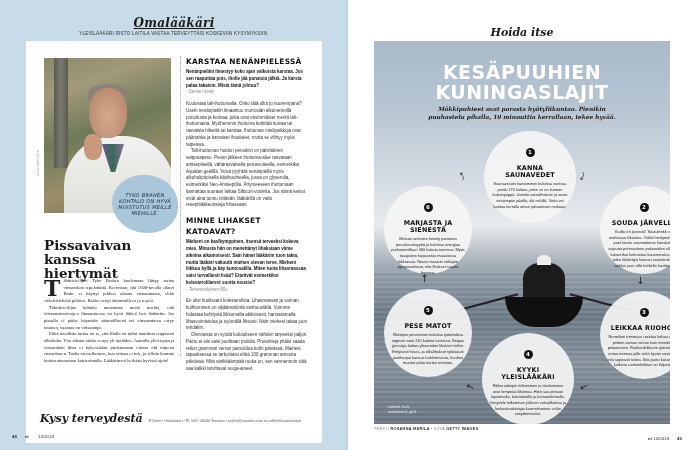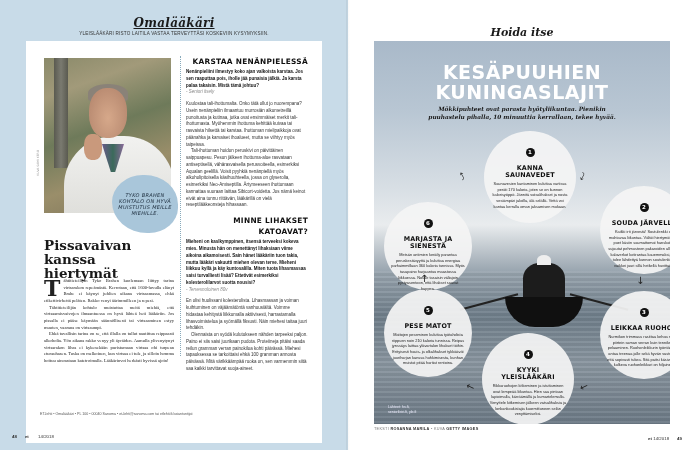--- a/index.html
+++ b/index.html
@@ -27,21 +27,21 @@
 
   .headline { position: absolute; left: 44px; top: 238px; width: 130px; font-family: "DejaVu Serif", serif; font-weight: bold; font-size: 13.5px; line-height: 1.05; }
   .body-serif { position: absolute; left: 44px; top: 278px; width: 130px; font-family: "Liberation Serif", serif; font-size: 4.6px; line-height: 1.45; text-align: justify; color: #222; }
   .body-serif p { text-indent: 5px; }
   .body-serif p.first { text-indent: 0; }
   .dropcap { float: left; font-family: "DejaVu Serif", serif; font-weight: bold; font-size: 22px; line-height: 18px; margin: 1px 3px 0 0; }
 
   .divider-dots { position: absolute; left: 180px; top: 56px; width: 1px; height: 300px; border-left: 1px dotted #8ab; }
 
   .col-right { position: absolute; left: 186px; top: 56px; width: 122px; font-family: "Liberation Sans", sans-serif; font-size: 4.5px; line-height: 1.5; color: #333; }
-  .col-right h3 { font-family: "DejaVu Sans", sans-serif; font-weight: bold; font-size: 7.4px; letter-spacing: 0.3px; color: #111; margin-bottom: 2px; text-align: right; }
+  .col-right h3 { font-family: "DejaVu Sans", sans-serif; font-weight: bold; font-size: 7.4px; letter-spacing: 0.3px; color: #111; margin-bottom: 2px; }
   .col-right .lead { font-weight: bold; color: #111; }
   .col-right .sig { font-style: italic; color: #888; margin-bottom: 5px; }
   .col-right p { margin-bottom: 0; }
   .col-right p.indent { text-indent: 5px; }
   .col-right .gap { height: 6px; }
 
   .footer-left { position: absolute; left: 40px; top: 412px; display: flex; align-items: baseline; }
   .script-sig { font-family: "DejaVu Serif", serif; font-style: italic; font-weight: bold; font-size: 11px; margin-right: 6px; }
   .contact-line { font-family: "Liberation Sans", sans-serif; font-size: 3.6px; color: #555; }
 
@@ -67,21 +67,21 @@
 
   .bubble { position: absolute; width: 88px; height: 88px; border-radius: 50%; background: rgba(244,244,244,0.93); text-align: center; padding: 8px 7px 0 7px; }
   .bubble .num { display: inline-block; width: 9px; height: 9px; border-radius: 50%; background: #111; color: #fff; font-size: 5.5px; font-weight: bold; line-height: 9px; text-align: center; font-family: "DejaVu Sans", sans-serif; }
   .bubble h4 { font-family: "DejaVu Sans", sans-serif; font-weight: bold; font-size: 6.4px; line-height: 1.1; letter-spacing: 0.2px; margin: 7px 0 2px 0; color: #111; }
   .bubble p { font-family: "Liberation Sans", sans-serif; font-size: 3.9px; line-height: 1.45; color: #222; }
   .b1 { left: 110px; top: 90px; width: 92px; height: 92px; }
   .b2 { left: 226px; top: 145px; }
   .b3 { left: 226px; top: 250px; }
   .b4 { left: 108px; top: 292px; width: 92px; height: 92px; }
   .b5 { left: 10px; top: 248px; }
-  .b6 { left: 10px; top: 161px; }
+  .b6 { left: 10px; top: 145px; }
 
   .arrow { position: absolute; font-size: 10px; color: #222; }
   .credit-small { position: absolute; left: 14px; top: 364px; font-family: "Liberation Sans", sans-serif; font-size: 3.6px; color: #eef; line-height: 1.4; }
 
   .byline { position: absolute; left: 26px; top: 427px; font-family: "Liberation Sans", sans-serif; font-size: 3.8px; letter-spacing: 0.3px; color: #777; }
   .byline b { color: #333; }
   .folio-right { position: absolute; right: 14px; top: 436px; font-family: "Liberation Sans", sans-serif; font-size: 4.4px; color: #333; }
   .folio-right b.pg { margin-left: 8px; }
   .gutter { position: absolute; left: 346px; top: 0; width: 4px; height: 450px; background: linear-gradient(90deg, rgba(0,0,0,0.06), rgba(0,0,0,0)); }
 </style>
@@ -125,20 +125,21 @@
     <p class="indent">Tali-ihottuman hoidon peruskivi on päivittäinen saippuapesu. Pesun jälkeen ihottuma-alue rasvataan antiseptisellä, vähärasvaisella perusvoiteella, esimerkiksi Aqualan geelillä. Voisit pyyhkiä nenänpiellä myös alkoholipitoisella käsihuuhteella, jossa on glyserolia, esimerkiksi Neo-Amiseptilla. Ärtymeeseen ihottumaan kannattaa suoraan laittaa Sibicort-voidetta. Jos nämä keinot eivät aina tunnu riittävän, lääkärillä on vielä reseptilääkeonsteja hihassaan.</p>
     <div class="gap"></div>
     <h3>MINNE LIHAKSET KATOAVAT?</h3>
     <p class="lead">Mieheni on kaslkymppinen, itsensä terveeksi kokeva mies. Minusta hän on menettänyt lihaksiaan viime aikoina aikamoisesti. Sain hänet lääkäriin tuon takia, mutta lääkäri vakuutti miehen olevan terve. Mieheni liikkuu kyllä ja käy kuntosalilla. Miten tuota lihasmassaa saisi turvalliesti lisää? Ettetivät esimerkiksi kolesterolilarvot suotta nousisi?</p>
     <p class="sig">- Tervesnoloinen 80v</p>
     <p>En olisi huolissani kolesterolista. Lihasmassan ja voiman kuihtuminen on väjäämätöntä vanhuusiältä. Voimme hidastaa kehitystä liikkumalla aktiivisesti, harrastamalla lihasvoimistelua ja syömällä fiksusti. Näin miehesi taitaa juuri tehdäkin.</p>
     <p class="indent">Olennaista on syödä kulutukseen nähden tarpeeksi paljon. Paino ei siis saisi juurikaan pudota. Proteiineja pitäisi saada reilun gramman verran painokiloa kohti päivässä. Miehesi tapauksessa se tarkoittaisi ehkä 100 gramman annosta päivässä. Mitä värikkäämpää ruoka on, sen varmemmin siitä saa kaikki tarvittavat suoja-aineet.</p>
   </div>
 
   <div class="footer-left">
+    <span class="script-sig">Kysy terveydestä</span>
     <span class="contact-line">ET-lehti • Omalääkäri • PL 100 • 00040 Sanoma • et-lehti@sanoma.com tai etlehti.fi/asiantuntijat</span>
   </div>
 
   <div class="folio-left">
     <b>48</b><b>et</b> <span>14/2018</span>
   </div>
 </div>
 
 <div class="right-page">
   <div class="right-title">Hoida itse</div>

